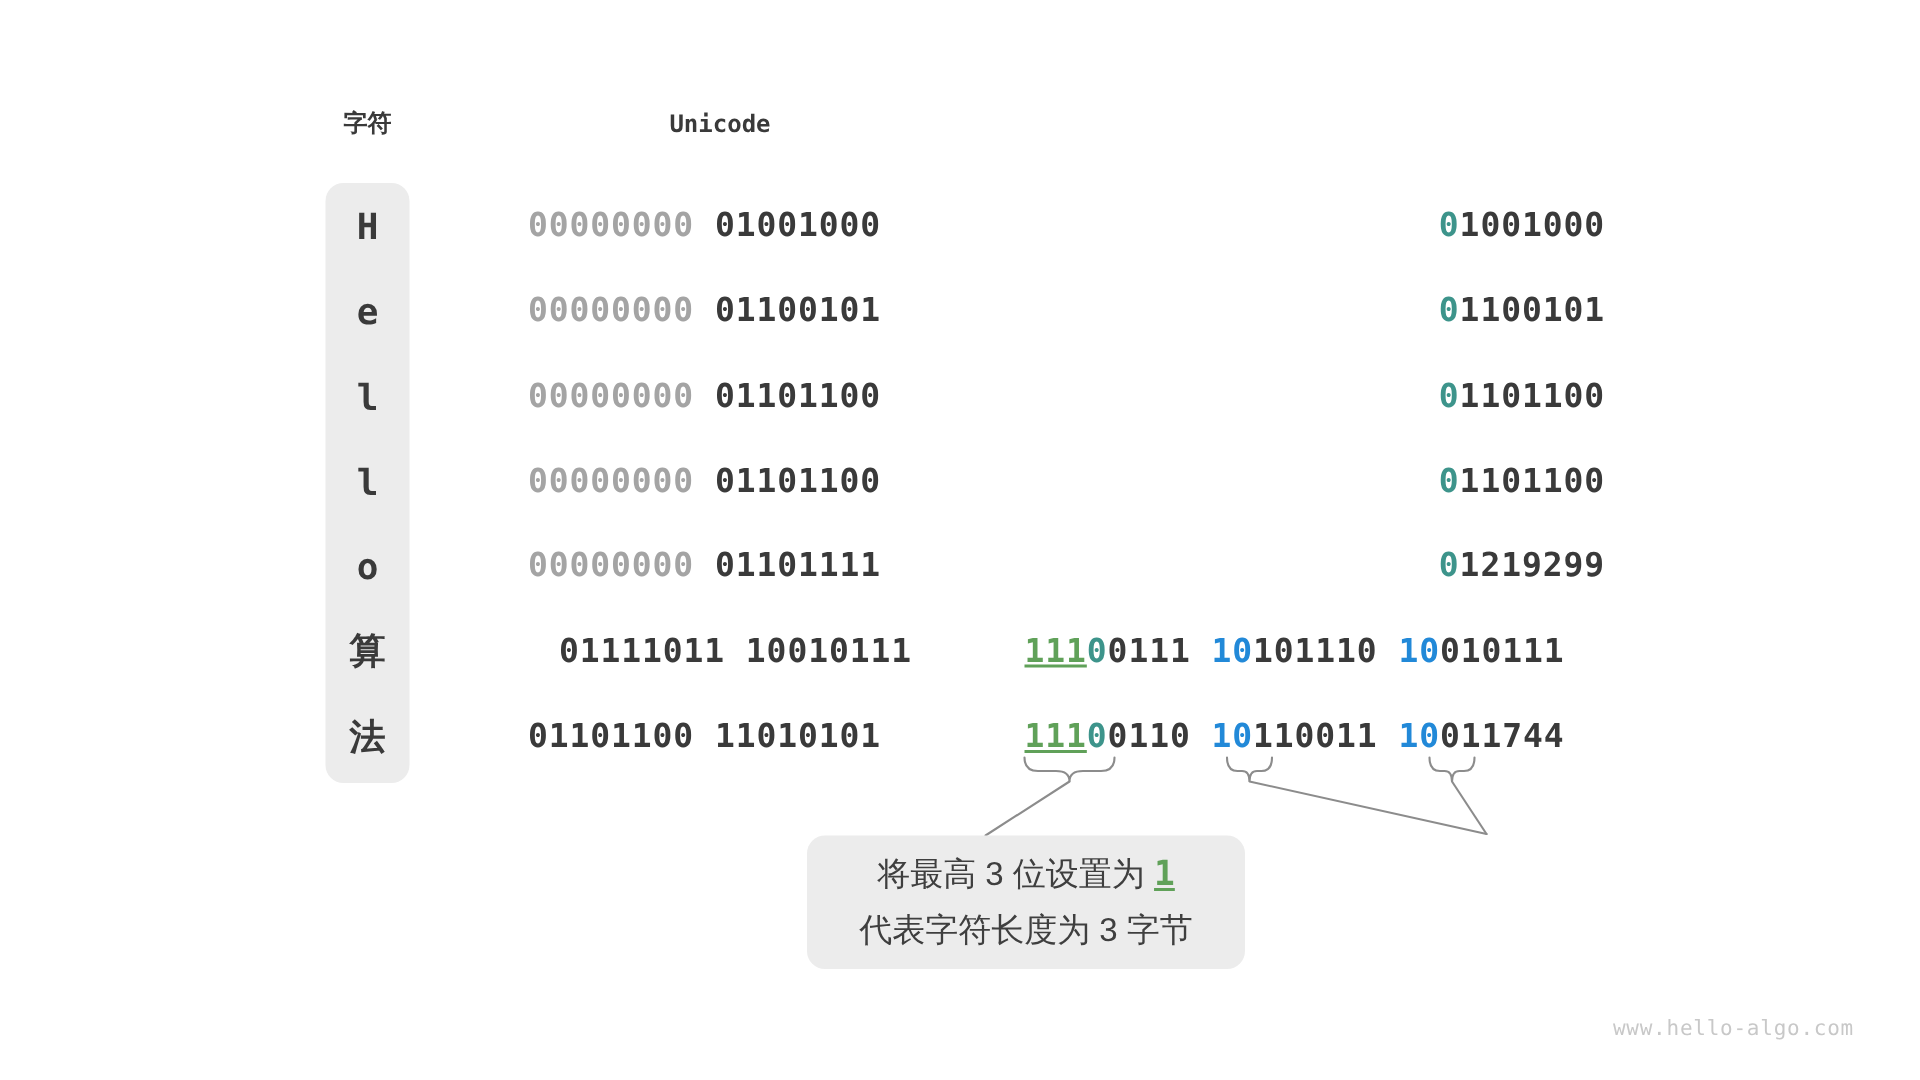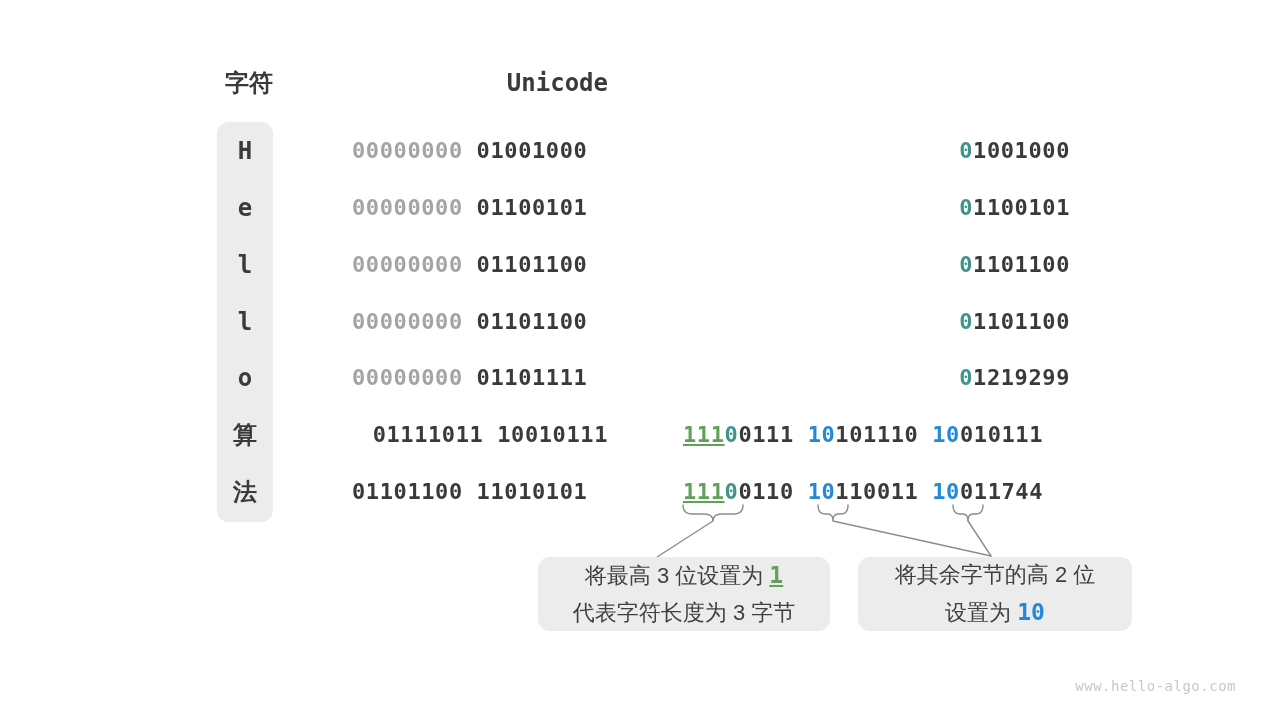--- a/index.html
+++ b/index.html
@@ -5,22 +5,22 @@
   html,body{margin:0;padding:0;}
   body{
     width:1280px;height:720px;background:#ffffff;overflow:hidden;
     font-family:"Liberation Sans","DejaVu Sans",sans-serif;
   }
   .canvas{position:relative;width:1280px;height:720px;}
 
   
   .col-header{
     position:absolute;top:68px;height:30px;line-height:30px;
-    font-weight:700;font-size:24px;color:var(--text-dark,#3a3a3a);
-    text-align:right;
+    font-weight:700;font-size:16px;color:var(--text-dark,#3a3a3a);
+    text-align:center;
   }
   .col-header.mono{font-family:"DejaVu Sans Mono","Liberation Mono",monospace;}
   #hdr-char{left:217px;width:56px;}
   #hdr-unicode{left:352px;width:256px;}
   #hdr-utf8{left:683px;width:387px;}
 
   
   .char-pill{
     position:absolute;left:217px;top:122px;width:56px;height:400px;
     background:var(--box-bg,#ececec);border-radius:12px;
@@ -51,21 +51,21 @@
   .seg-text{color:#3f3f3f;}
 
   
   .annot-svg{position:absolute;left:0;top:0;width:1280px;height:720px;pointer-events:none;}
   .annot-svg path,.annot-svg line{
     stroke:var(--connector-gray,#8c8c8c);stroke-width:1.4;fill:none;stroke-linecap:round;
   }
 
   
   .callout{
-    position:absolute;top:557px;height:74px;background:var(--box-bg,#ececec);
+    position:absolute;top:557px;height:89px;background:var(--box-bg,#ececec);
     border-radius:12px;display:flex;flex-direction:column;justify-content:center;
     align-items:center;gap:1px;
   }
   #callout-left{left:538px;width:292px;}
   #callout-right{left:858px;width:274px;}
   .callout-line{
     font-size:22px;line-height:36px;color:#3f3f3f;white-space:pre;text-align:center;
   }
   .callout .seg-green,.callout .seg-blue{
     font-family:"DejaVu Sans Mono","Liberation Mono",monospace;
@@ -118,20 +118,16 @@
     <path d="M 953 505 Q 953 514 960 514 L 963 514 Q 968 514 968 521 Q 968 514 973 514 L 976 514 Q 983 514 983 505"></path>
     <line x1="713" y1="521" x2="657" y2="557"></line>
     <line x1="833" y1="521" x2="991" y2="556"></line>
     <line x1="968" y1="521" x2="991" y2="556"></line>
   </svg>
 
   <div class="callout" id="callout-left">
     <div class="callout-line"><span class="seg-text">将最高 3 位设置为 </span><span class="seg-green">1</span></div>
     <div class="callout-line"><span class="seg-text">代表字符长度为 3 字节</span></div>
   </div>
-  <div class="callout" id="callout-right">
-    <div class="callout-line"><span class="seg-text">将其余字节的高 2 位</span></div>
-    <div class="callout-line"><span class="seg-text">设置为 </span><span class="seg-blue">10</span></div>
-  </div>
 
   <div class="watermark">www.hello-algo.com</div>
 
 </div>
 
 </body></html>

